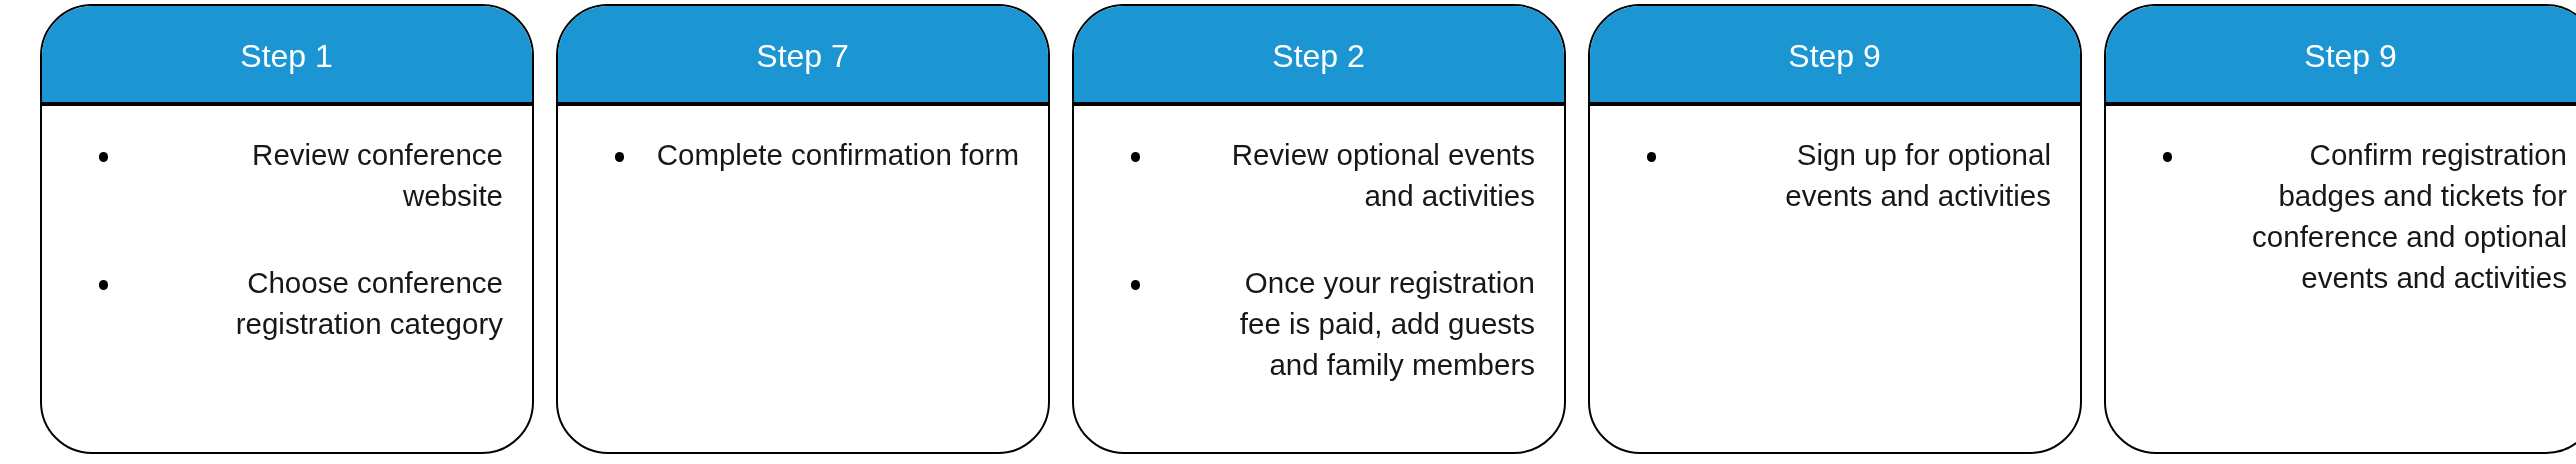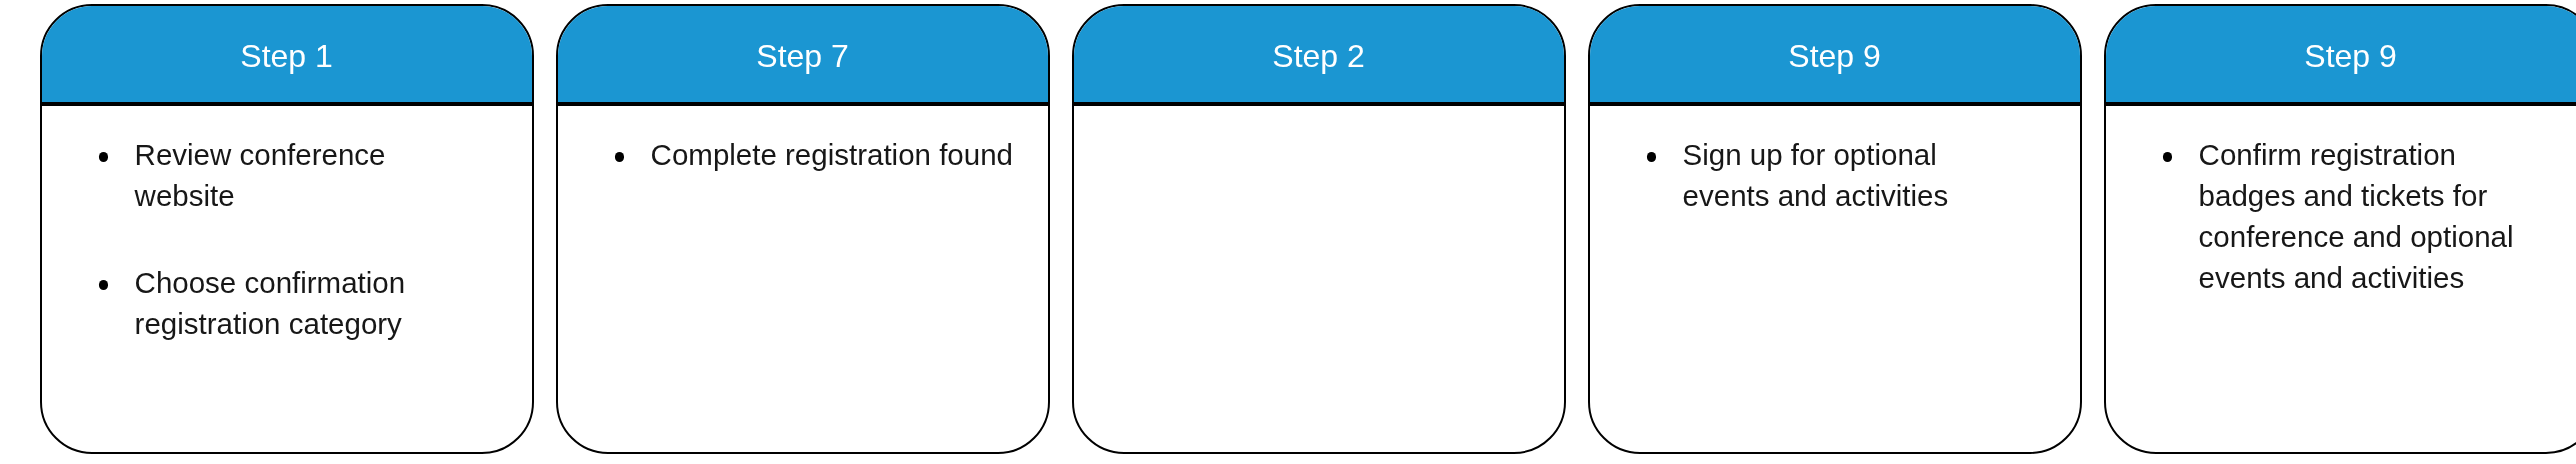--- a/index.html
+++ b/index.html
@@ -42,20 +42,21 @@
     color: #ffffff;
     line-height: 1;
     padding-top: 3.8px;
   }
   .card-body {
     flex: 1;
     padding: 28.6px 28.6px 0 57px;
   }
   ul.bullets {
     list-style: none;
+    text-align: right;
   }
   li.bullet-item {
     position: relative;
     padding-left: 36px;
     font-size: 29.5px;
     line-height: 41px;
     color: #171717;
     margin-bottom: 46px;
   }
   .dot {
@@ -82,45 +83,60 @@
     </header>
     <div class="card-body">
       <ul class="bullets">
         <li class="bullet-item">
           <span class="dot"></span>
           <span class="bullet-text">Review conference
 website</span>
         </li>
         <li class="bullet-item">
           <span class="dot"></span>
-          <span class="bullet-text">Choose confirmation
+          <span class="bullet-text">Choose conference
 registration category</span>
         </li>
       </ul>
     </div>
   </section>
 
   <section class="card">
     <header class="card-header">
       <span class="card-title">Step 7</span>
     </header>
     <div class="card-body">
       <ul class="bullets">
         <li class="bullet-item">
           <span class="dot"></span>
-          <span class="bullet-text">Complete registration found</span>
+          <span class="bullet-text">Complete confirmation form</span>
         </li>
       </ul>
     </div>
   </section>
 
   <section class="card">
     <header class="card-header">
       <span class="card-title">Step 2</span>
     </header>
+    <div class="card-body">
+      <ul class="bullets">
+        <li class="bullet-item">
+          <span class="dot"></span>
+          <span class="bullet-text">Review optional events
+and activities</span>
+        </li>
+        <li class="bullet-item">
+          <span class="dot"></span>
+          <span class="bullet-text">Once your registration
+fee is paid, add guests
+and family members</span>
+        </li>
+      </ul>
+    </div>
   </section>
 
   <section class="card">
     <header class="card-header">
       <span class="card-title">Step 9</span>
     </header>
     <div class="card-body">
       <ul class="bullets">
         <li class="bullet-item">
           <span class="dot"></span>

